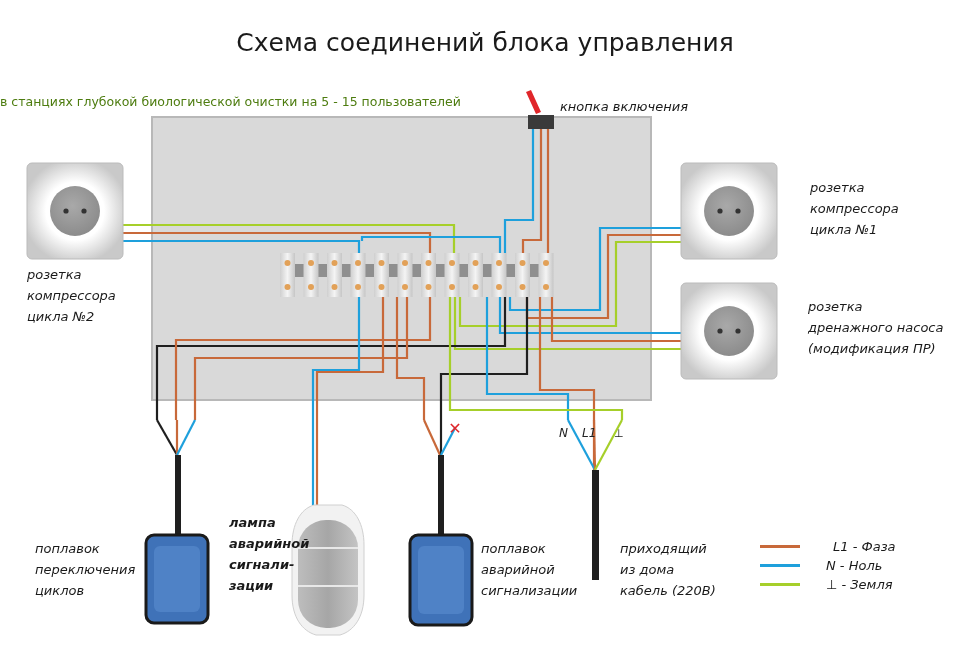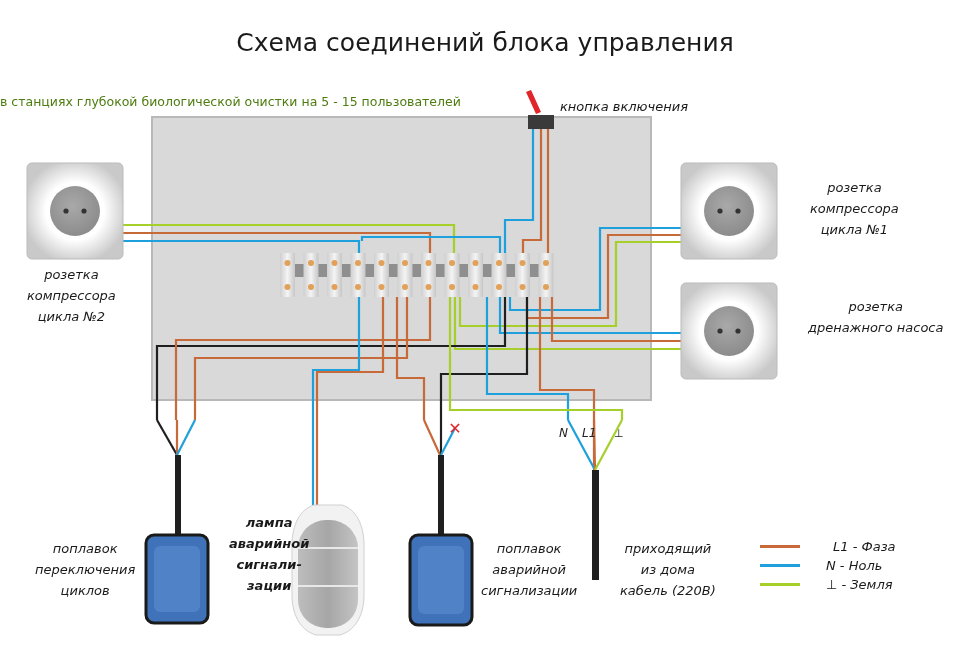--- a/index.html
+++ b/index.html
@@ -5,21 +5,21 @@
   html, body { margin:0; padding:0; background:#ffffff; }
   body { width:970px; height:646px; position:relative; overflow:hidden;
          font-family:"DejaVu Sans", sans-serif; color:#222; }
   #stage { position:absolute; left:0; top:0; }
   .title { position:absolute; left:0; width:970px; text-align:center; top:28px;
            font-family:"DejaVu Sans", sans-serif; font-size:25px; color:#1a1a1a; }
   .subtitle { position:absolute; left:0; width:970px; text-align:left; top:66px;
               font-size:12.5px; color:#4d7c0f;margin-top:28px; }
   .lbl { position:absolute; font-style:italic; font-size:13px; line-height:21px; color:#1a1a1a;
          font-family:"DejaVu Sans", sans-serif; white-space:nowrap; }
-  .lbl div { display:block;text-align:center; }
+  .lbl div { display:block; }
   .legend-row { position:absolute; height:18px; display:flex; align-items:center; }
   .legend-line { width:40px; height:3px; margin-right:26px; }
   .legend-text { font-style:italic; font-size:13px; color:#1a1a1a; }
 </style>
 </head>
 <body>
 
 <svg id="stage" width="970" height="646" viewBox="0 0 970 646">
   <defs>
     <radialGradient id="sockGrad" cx="50%" cy="50%" r="55%">
@@ -193,20 +193,21 @@
   <div>цикла №2</div>
 </div>
 <div class="lbl" style="left:810px; top:177px;">
   <div>розетка</div>
   <div>компрессора</div>
   <div>цикла №1</div>
 </div>
 <div class="lbl" style="left:808px; top:296px;">
   <div>розетка</div>
   <div>дренажного насоса</div>
+  <div>(модификация ПР)</div>
 </div>
 <div class="lbl" style="left:35px; top:538px;">
   <div>поплавок</div>
   <div>переключения</div>
   <div>циклов</div>
 </div>
 <div class="lbl" style="left:229px; top:512px;font-weight:bold;">
   <div>лампа</div>
   <div>аварийной</div>
   <div>сигнали-</div>

